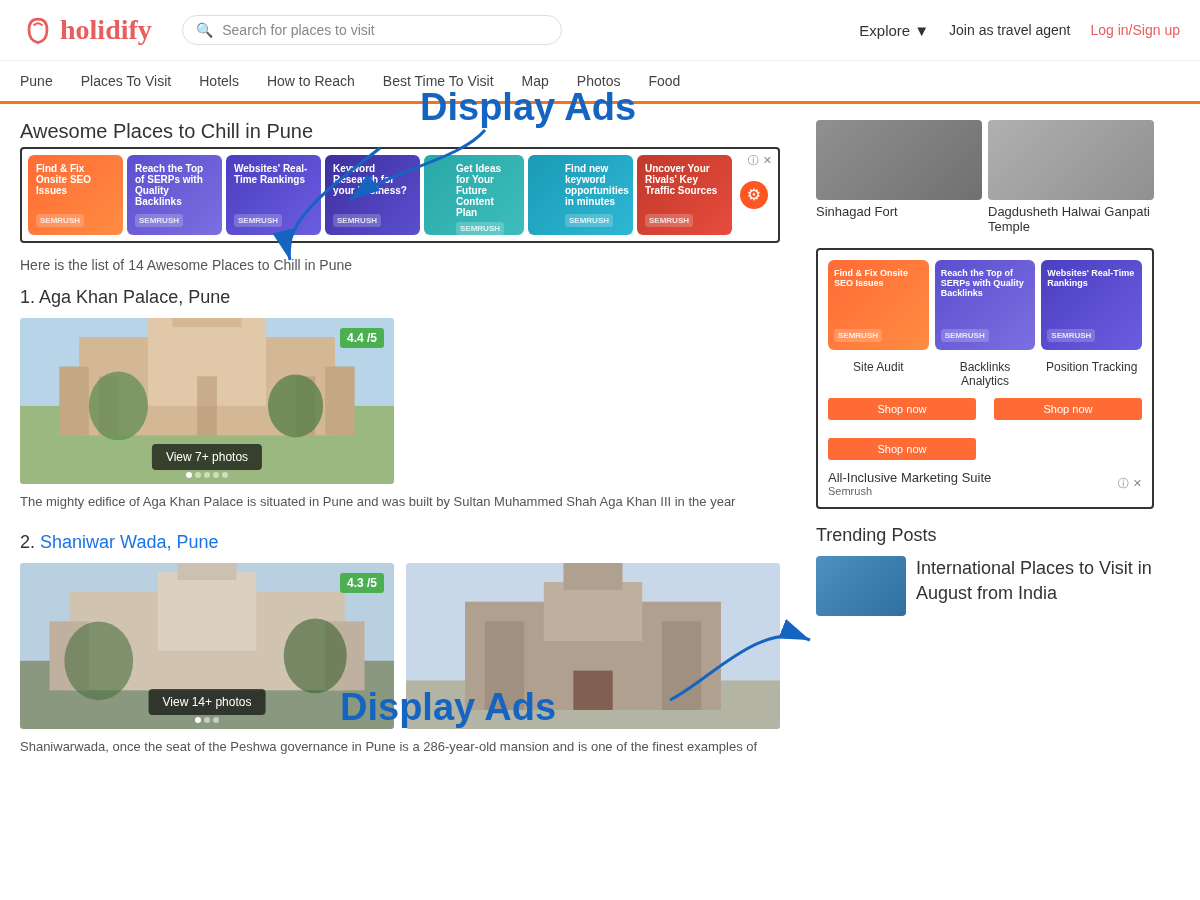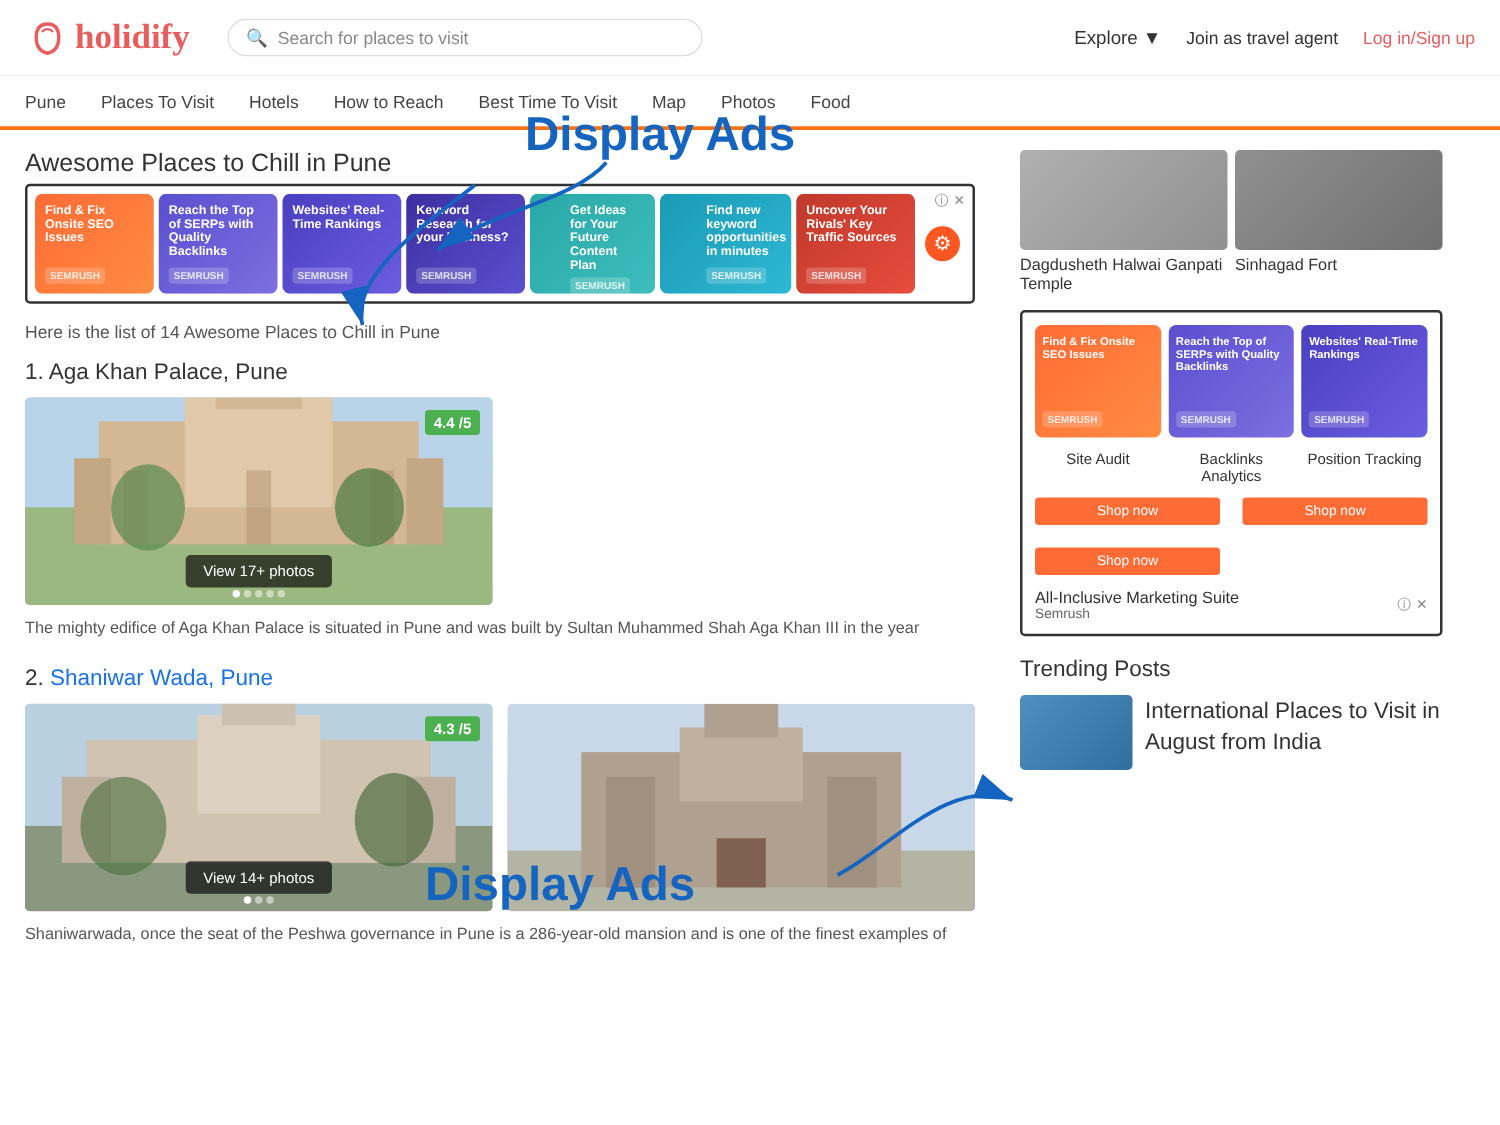--- a/index.html
+++ b/index.html
@@ -482,21 +482,21 @@
                 <rect x="80" y="90" width="20" height="60" fill="#b09070" opacity="0.5"></rect>
                 <rect x="180" y="90" width="20" height="60" fill="#b09070" opacity="0.5"></rect>
                 <rect x="280" y="90" width="20" height="60" fill="#b09070" opacity="0.5"></rect>
                 <ellipse cx="100" cy="120" rx="30" ry="35" fill="#5a8a50" opacity="0.7"></ellipse>
                 <ellipse cx="280" cy="120" rx="28" ry="32" fill="#4a7a40" opacity="0.7"></ellipse>
               </svg>
             </div>
             <div class="rating-badge">
               <span>4.4</span> /5
             </div>
-            <div class="view-photos-btn">View 17+ photos</div>
+            <div class="view-photos-btn">View 7+ photos</div>
             <div class="dots">
               <div class="dot active"></div>
               <div class="dot"></div>
               <div class="dot"></div>
               <div class="dot"></div>
               <div class="dot"></div>
             </div>
           </div>
         </div>
         <div class="place-desc">The mighty edifice of Aga Khan Palace is situated in Pune and was built by Sultan Muhammed Shah Aga Khan III in the year</div>
@@ -548,26 +548,26 @@
         </div>
         <div class="place-desc">Shaniwarwada, once the seat of the Peshwa governance in Pune is a 286-year-old mansion and is one of the finest examples of</div>
       </div>
 
     </div>
 
     <div class="sidebar">
 
       <div class="sidebar-images">
         <div>
+          <div class="sidebar-img-box" style="background: linear-gradient(135deg, #909090, #707070);"></div>
+          <div class="sidebar-place-name">Sinhagad Fort</div>
+        </div>
+        <div>
           <div class="sidebar-img-box" style="background: linear-gradient(135deg, #b0b0b0, #909090);"></div>
           <div class="sidebar-place-name">Dagdusheth Halwai Ganpati Temple</div>
-        </div>
-        <div>
-          <div class="sidebar-img-box" style="background: linear-gradient(135deg, #909090, #707070);"></div>
-          <div class="sidebar-place-name">Sinhagad Fort</div>
         </div>
       </div>
 
       <div class="side-ad">
         <div class="side-ad-cards">
           <div class="side-ad-card card-orange">
             <div>Find &amp; Fix Onsite SEO Issues</div>
             <div class="semrush-logo"><span class="semrush-logo-bar">SEMRUSH</span></div>
           </div>
           <div class="side-ad-card card-purple1">

